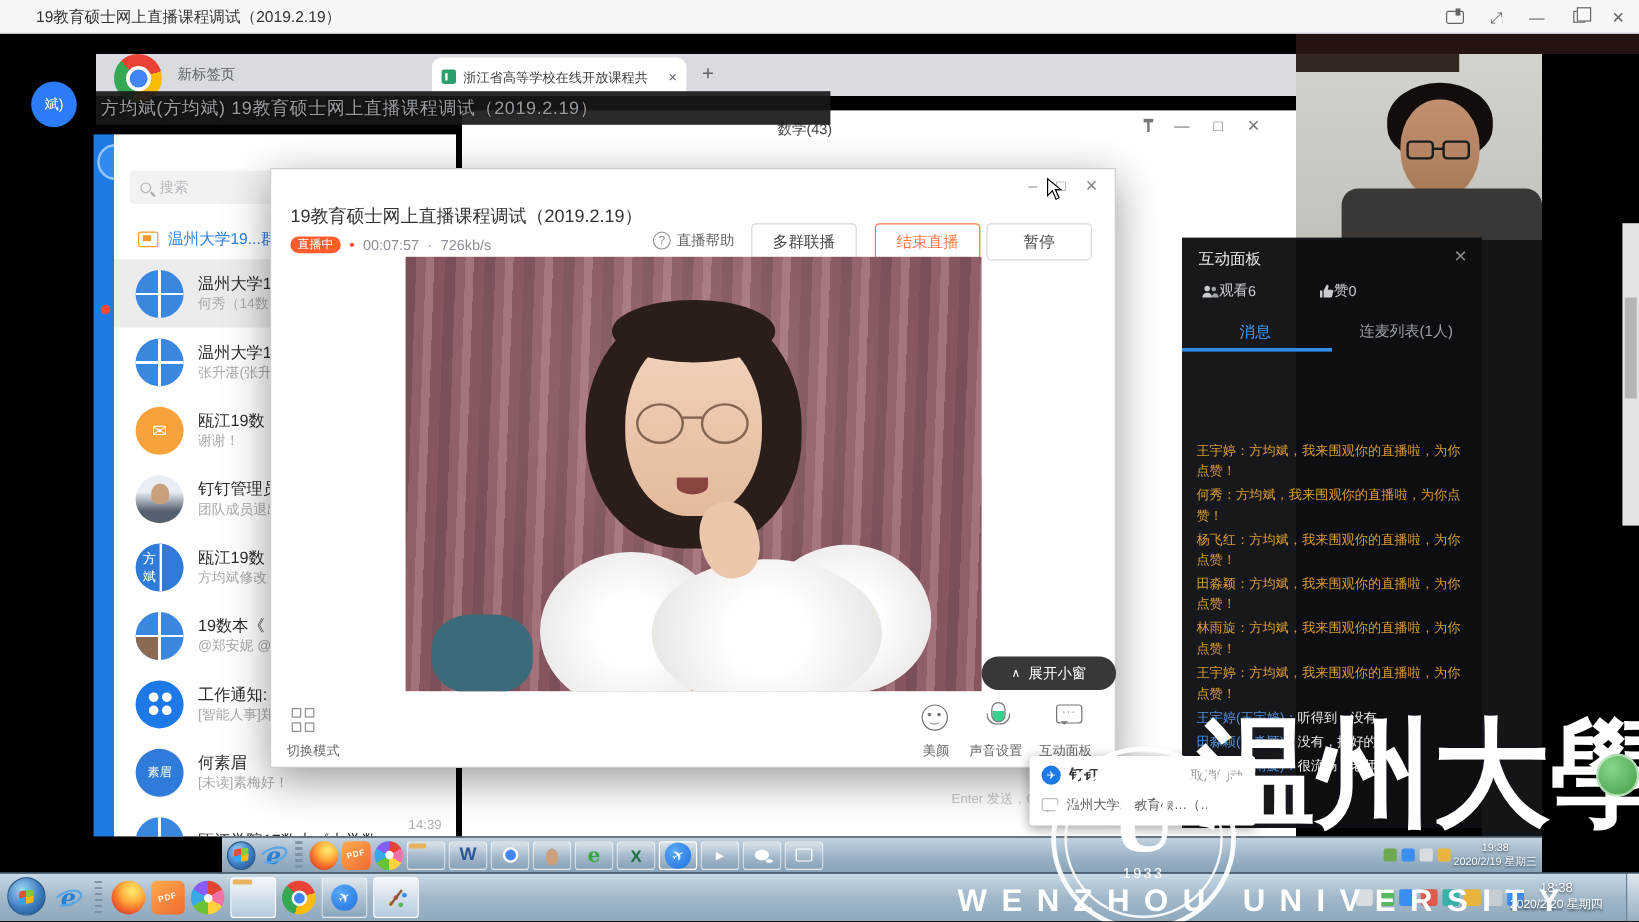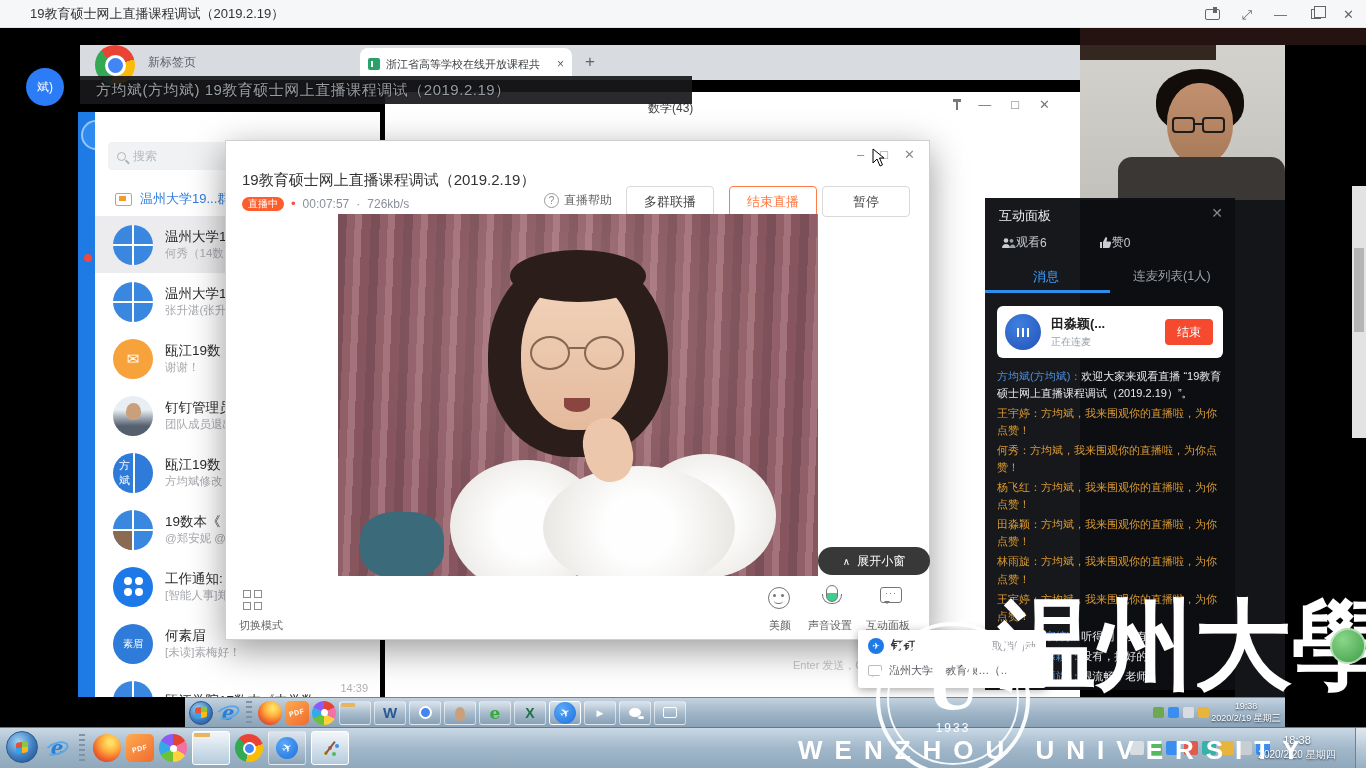--- a/index.html
+++ b/index.html
@@ -58,21 +58,21 @@
   .bwin{left:385px;top:92px;width:695px;height:605px;background:#fff;z-index:4}
   .bwin-controls{position:absolute;right:30px;top:5px;display:flex;gap:20px;align-items:center;color:#777;font-size:13px}
   .bw-pin{width:2px;height:9px;background:#777;position:relative;margin-top:2px}
   .bw-pin::after{content:"";position:absolute;left:-3px;top:-2px;width:8px;height:3px;background:#777}
   .bw-clip{position:absolute;left:263px;top:8px;font-size:12px;color:#444}
   .bw-enter{position:absolute;left:408px;top:566px;font-size:11px;color:#c4c6ca}
 
   
   .ovstrip{left:80px;top:76px;width:612px;height:28px;background:rgba(24,24,26,.92);z-index:5;
            display:flex;align-items:center}
-  .ovstrip span{margin-left:16px;font-size:15px;color:#989da3;letter-spacing:.5px;white-space:nowrap;
+  .ovstrip span{margin-left:4px;font-size:15px;color:#989da3;letter-spacing:.5px;white-space:nowrap;
                 text-shadow:0 0 2px rgba(0,0,0,.8)}
 
   
   .rail{left:78px;top:112px;width:17px;height:585px;background:#1e7ae5;overflow:hidden;z-index:6}
   .rail-av{position:absolute;left:3px;top:8px;width:30px;height:30px;border-radius:50%;
            background:#2f8bf0;border:2px solid rgba(255,255,255,.5)}
   .rail-dot{position:absolute;left:6px;top:142px;width:8px;height:8px;border-radius:50%;background:#f5483c}
   .listwin{left:95px;top:112px;width:285px;height:585px;background:#fff;overflow:hidden;z-index:6}
   .searchbox{position:absolute;left:13px;top:30px;width:162px;height:28px;background:#f1f2f4;border-radius:4px;
              display:flex;align-items:center;gap:7px;padding-left:9px}
@@ -500,28 +500,21 @@
           </svg>
         <span>赞</span>
         <span>0</span>
       </span>
     </div>
     <div class="ip-tabs">
       <span class="ip-tab-msg">消息</span>
       <span class="ip-tab-mic">连麦列表(1人)</span>
     </div>
     <div class="ip-underline"></div>
-    <div class="mic-card">
-      <span class="mc-av"></span>
-      <span class="mc-name">田淼颖(...</span>
-      <span class="mc-status">正在连麦</span>
-      <span class="mc-end">结束</span>
-    </div>
     <div class="msgs">
-        <div class="msg m-host"><span class="mname">方均斌(方均斌)：</span><span class="mtext">欢迎大家来观看直播 “19教育硕士网上直播课程调试（2019.2.19）”。</span></div>
         <div class="msg m-like"><span class="mname">王宇婷：</span><span class="mtext">方均斌，我来围观你的直播啦，为你点赞！</span></div>
         <div class="msg m-like"><span class="mname">何秀：</span><span class="mtext">方均斌，我来围观你的直播啦，为你点赞！</span></div>
         <div class="msg m-like"><span class="mname">杨飞红：</span><span class="mtext">方均斌，我来围观你的直播啦，为你点赞！</span></div>
         <div class="msg m-like"><span class="mname">田淼颖：</span><span class="mtext">方均斌，我来围观你的直播啦，为你点赞！</span></div>
         <div class="msg m-like"><span class="mname">林雨旋：</span><span class="mtext">方均斌，我来围观你的直播啦，为你点赞！</span></div>
         <div class="msg m-like"><span class="mname">王宇婷：</span><span class="mtext">方均斌，我来围观你的直播啦，为你点赞！</span></div>
         <div class="msg m-reply"><span class="mname">王宇婷(王宇婷)：</span><span class="mtext">听得到，没有</span></div>
         <div class="msg m-reply"><span class="mname">田淼颖(田淼颖)：</span><span class="mtext">没有，挺好的</span></div>
         <div class="msg m-reply"><span class="mname">林雨旋(林雨旋)：</span><span class="mtext">很流畅，老师</span></div>
       </div>

